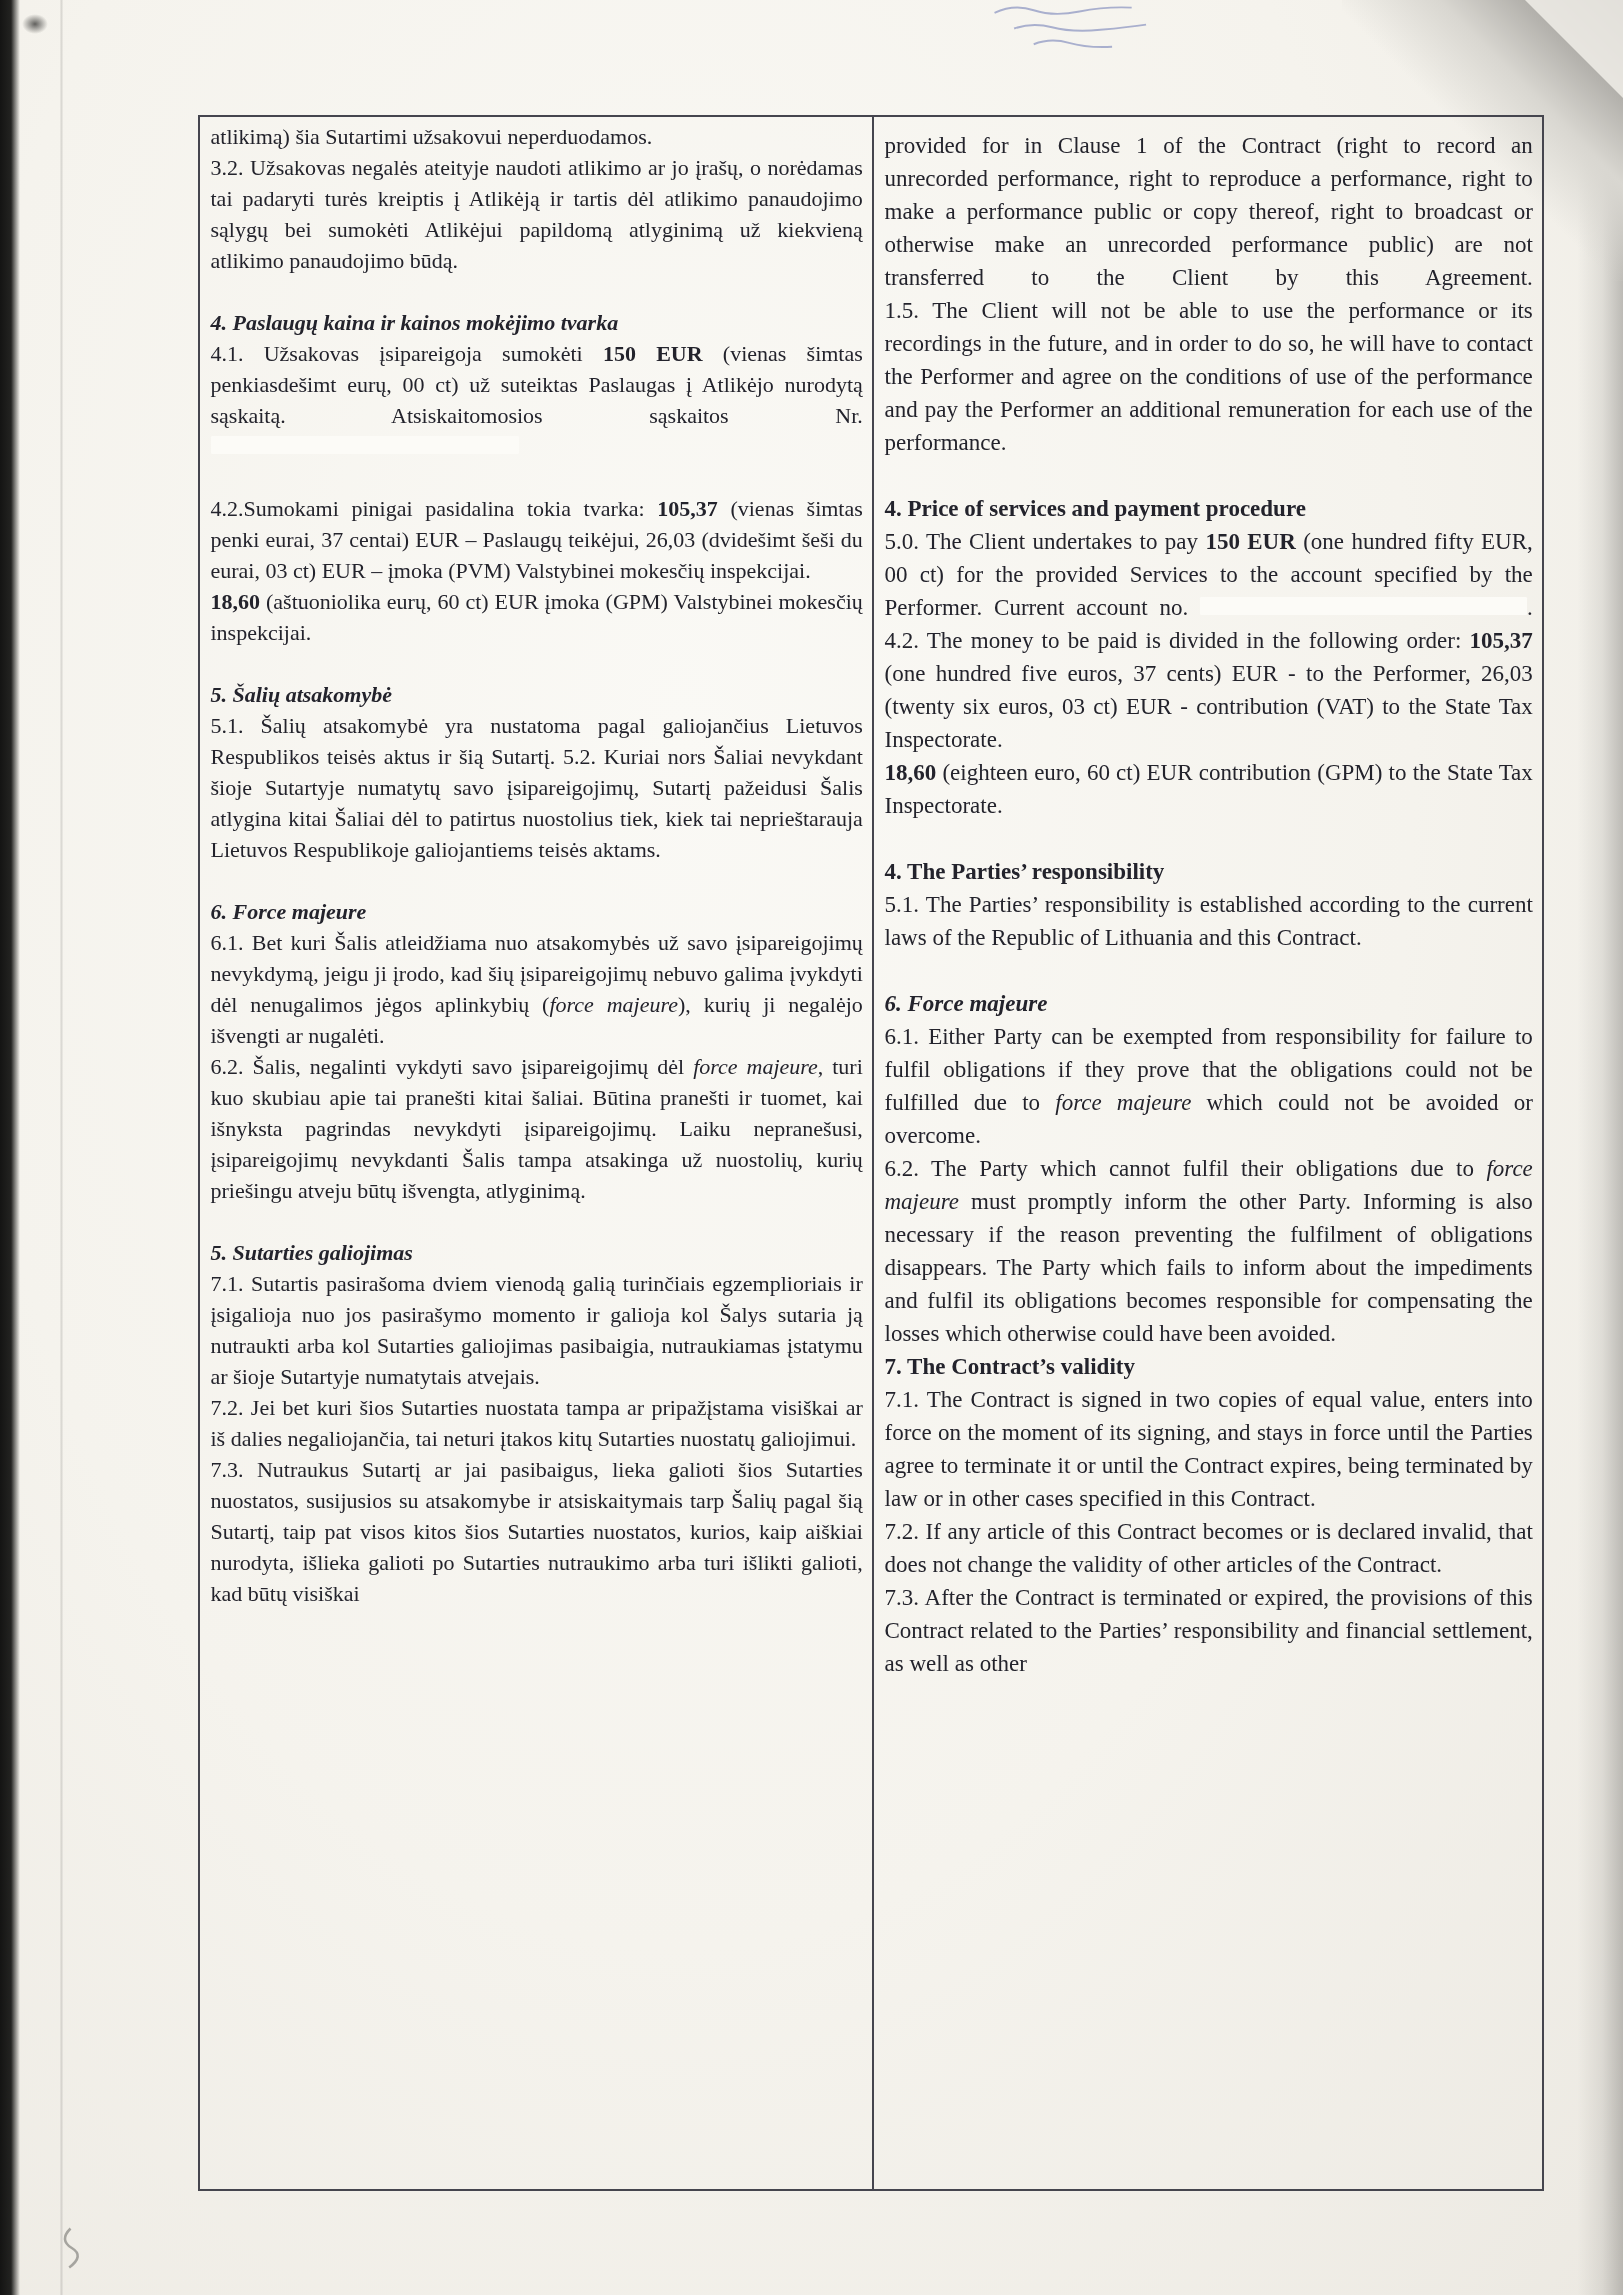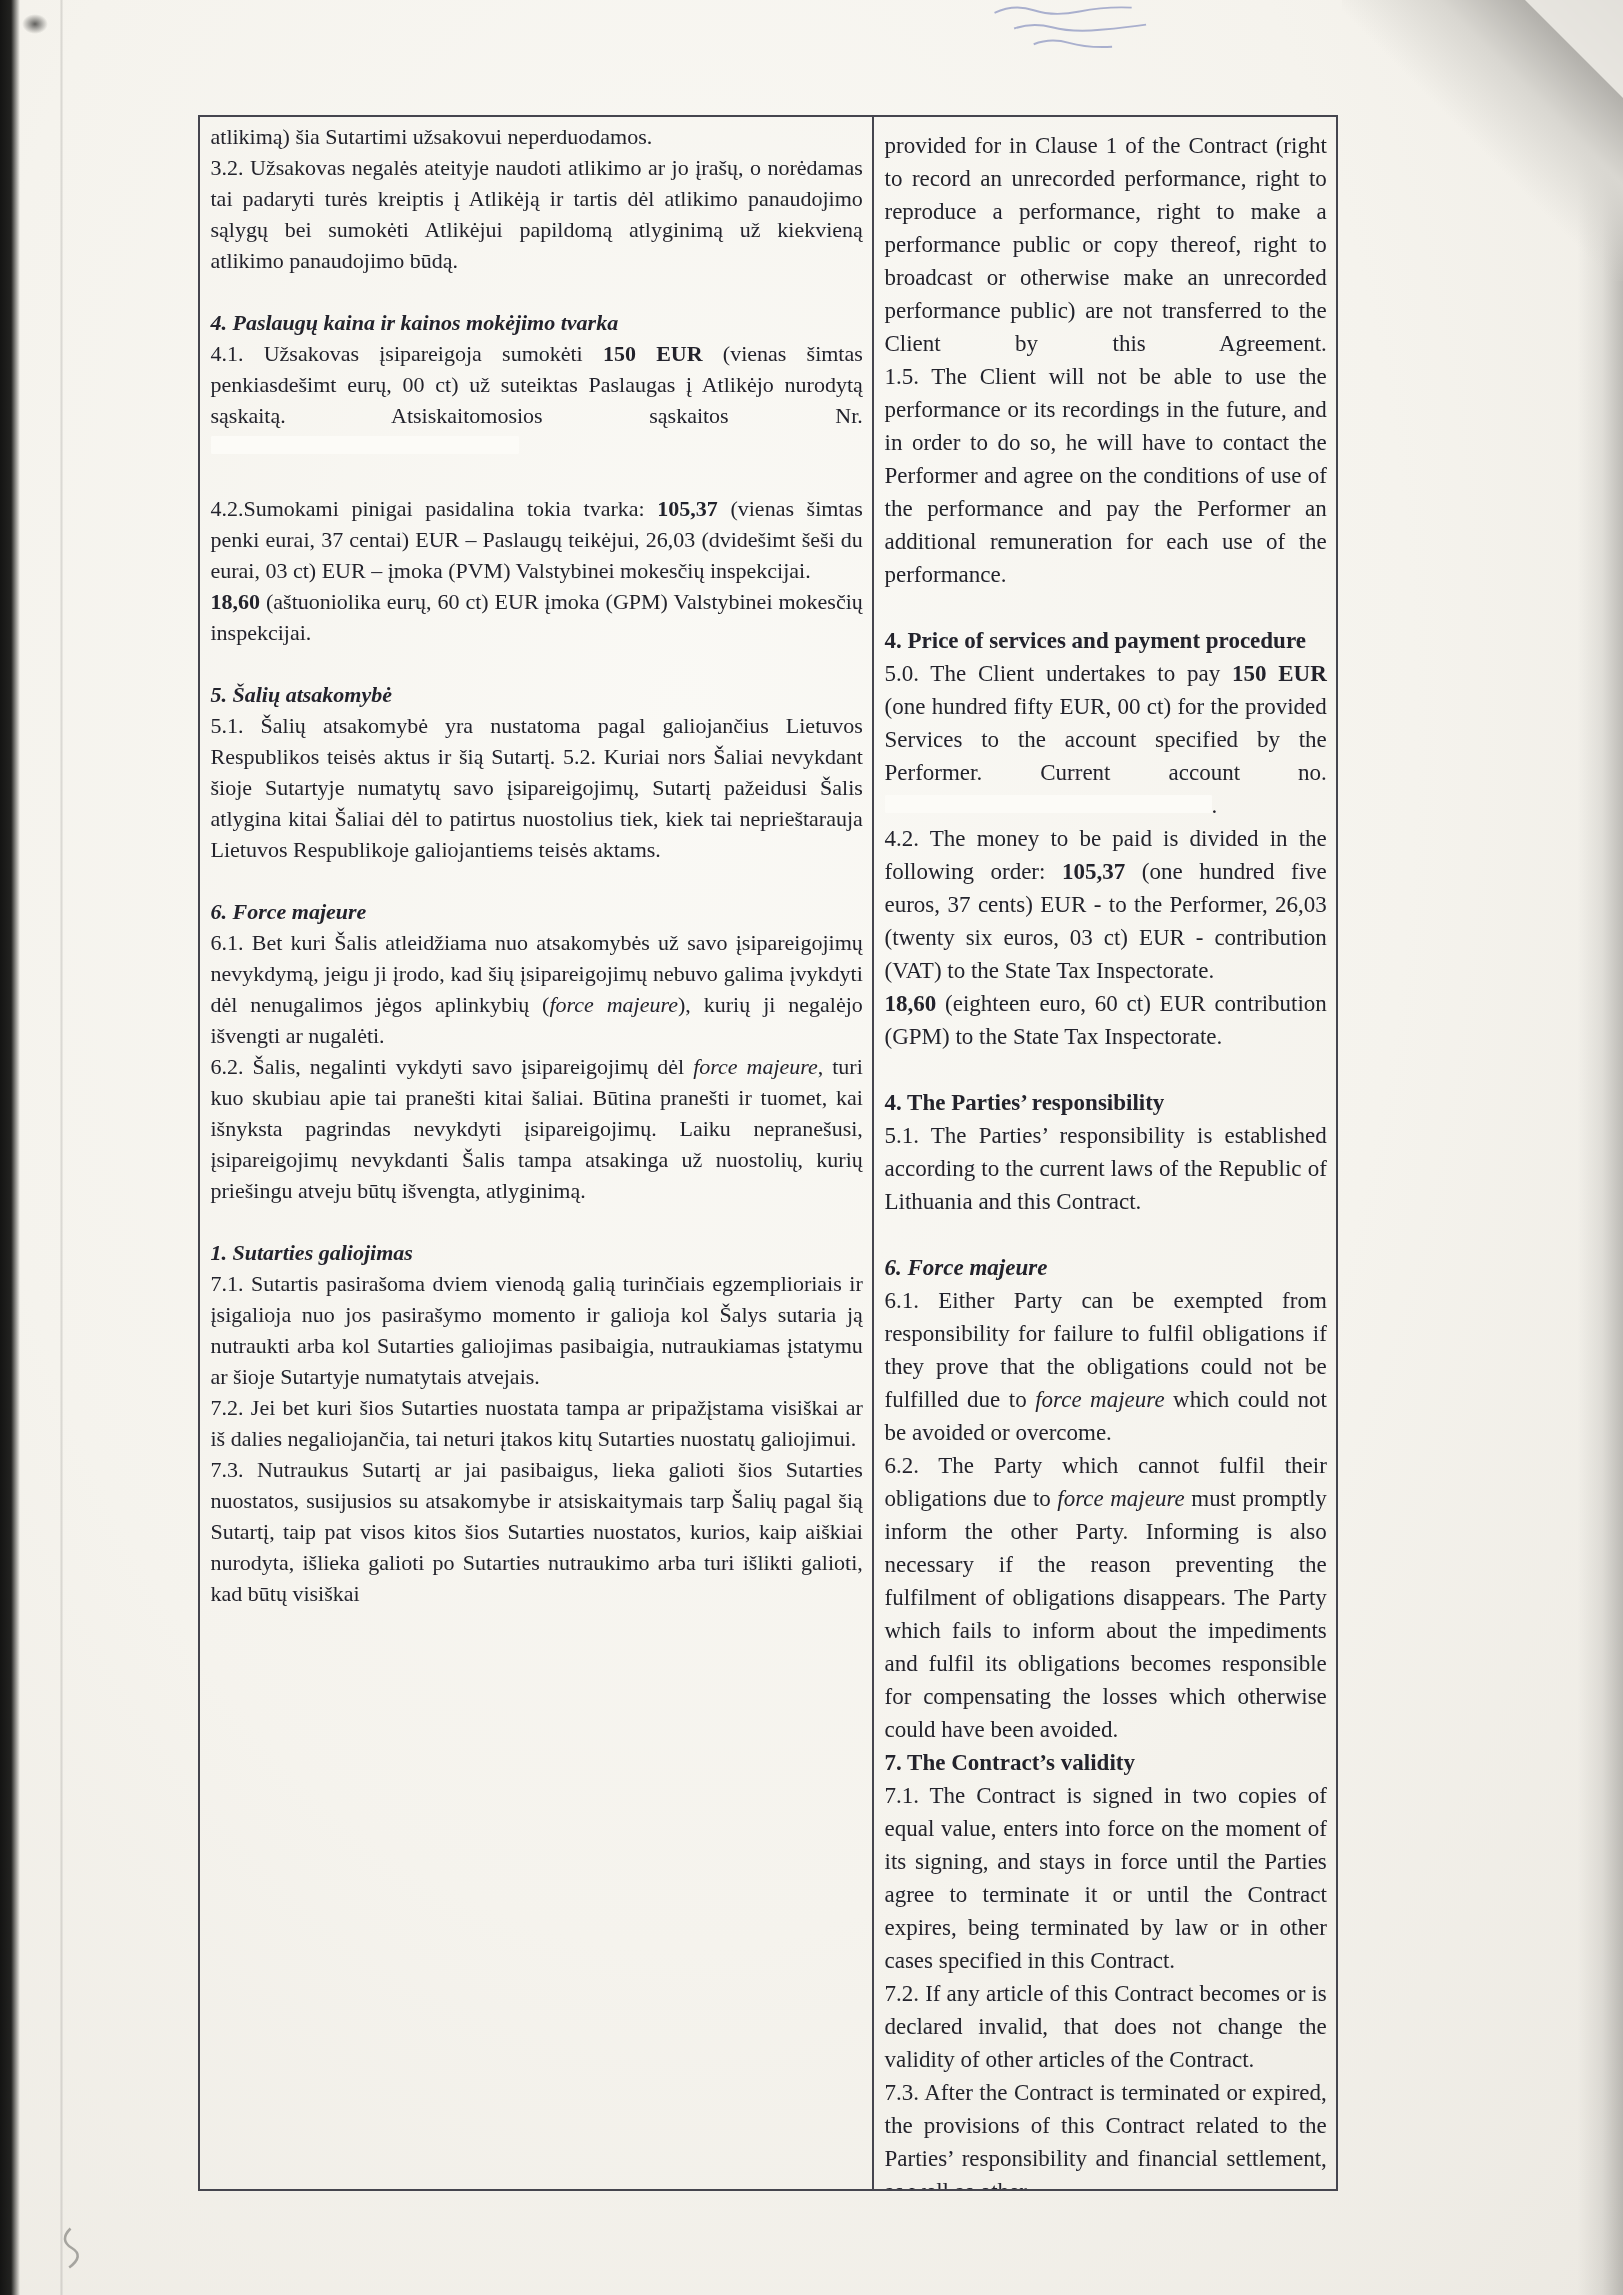--- a/index.html
+++ b/index.html
@@ -22,21 +22,21 @@
     background:linear-gradient(225deg,#8f8d89 0%,#aeaca7 16%,#d9d7d1 33%,rgba(222,220,214,0) 52%);}
   .fold-face{position:absolute;top:0;right:0;width:0;height:0;
     border-top:98px solid #f1efe9;border-left:98px solid transparent;opacity:.85;}
   .blob-top-left{position:absolute;left:22px;top:14.4px;width:26px;height:19.6px;
     background:radial-gradient(ellipse,#3c3c3a 0%,rgba(60,60,58,0) 70%);opacity:.8;}
   .handwriting{position:absolute;left:988px;top:1.3px;opacity:.5;}
   .pen-mark-bottom{position:absolute;left:51px;top:2225px;opacity:.55;}
 
   
   .contract-table{
-    position:absolute;left:198px;top:115px;width:1140px;height:2076px;
+    position:absolute;left:198px;top:115px;width:1346px;height:2076px;
     border:2px solid #45454e;display:flex;overflow:hidden;box-sizing:border-box;
   }
   .col{box-sizing:border-box;padding:3.9px 9.2px 6.5px 10.5px;text-align:justify;}
   .col-left{width:674px;border-right:2px solid #45454e;font-size:22px;line-height:31px;}
   .col-right{flex:1;font-size:23px;line-height:33px;margin-top:8px;}
   .block{margin:0;}
   .col-left .gap{margin-top:31px;}
   .col-right .gap{margin-top:33px;}
   .jl{text-align-last:justify;}
   .b{font-weight:bold;}
@@ -72,21 +72,21 @@
         <div class="block gap"><span class="b i">4. Paslaugų kaina ir kainos mokėjimo tvarka</span></div>
         <div class="block jl"><span>4.1. Užsakovas įsipareigoja sumokėti </span><span class="b">150 EUR</span><span> (vienas šimtas penkiasdešimt eurų, 00 ct) už suteiktas Paslaugas į Atlikėjo nurodytą sąskaitą. Atsiskaitomosios sąskaitos Nr.</span></div>
         <div class="block"><span class="redact" style="width: 308px;"></span></div>
         <div class="block gap"><span>4.2.Sumokami pinigai pasidalina tokia tvarka: </span><span class="b">105,37</span><span> (vienas šimtas penki eurai, 37 centai) EUR – Paslaugų teikėjui, 26,03 (dvidešimt šeši du eurai, 03 ct) EUR – įmoka (PVM) Valstybinei mokesčių inspekcijai.</span></div>
         <div class="block"><span class="b">18,60</span><span> (aštuoniolika eurų, 60 ct) EUR įmoka (GPM) Valstybinei mokesčių inspekcijai.</span></div>
         <div class="block gap"><span class="b i">5. Šalių atsakomybė</span></div>
         <div class="block"><span>5.1. Šalių atsakomybė yra nustatoma pagal galiojančius Lietuvos Respublikos teisės aktus ir šią Sutartį. 5.2. Kuriai nors Šaliai nevykdant šioje Sutartyje numatytų savo įsipareigojimų, Sutartį pažeidusi Šalis atlygina kitai Šaliai dėl to patirtus nuostolius tiek, kiek tai neprieštarauja Lietuvos Respublikoje galiojantiems teisės aktams.</span></div>
         <div class="block gap"><span class="b i">6. Force majeure</span></div>
         <div class="block"><span>6.1. Bet kuri Šalis atleidžiama nuo atsakomybės už savo įsipareigojimų nevykdymą, jeigu ji įrodo, kad šių įsipareigojimų nebuvo galima įvykdyti dėl nenugalimos jėgos aplinkybių (</span><span class="i">force majeure</span><span>), kurių ji negalėjo išvengti ar nugalėti.</span></div>
         <div class="block"><span>6.2. Šalis, negalinti vykdyti savo įsipareigojimų dėl </span><span class="i">force majeure</span><span>, turi kuo skubiau apie tai pranešti kitai šaliai. Būtina pranešti ir tuomet, kai išnyksta pagrindas nevykdyti įsipareigojimų. Laiku nepranešusi, įsipareigojimų nevykdanti Šalis tampa atsakinga už nuostolių, kurių priešingu atveju būtų išvengta, atlyginimą.</span></div>
-        <div class="block gap"><span class="b i">1. Sutarties galiojimas</span></div>
+        <div class="block gap"><span class="b i">5. Sutarties galiojimas</span></div>
         <div class="block"><span>7.1. Sutartis pasirašoma dviem vienodą galią turinčiais egzemplioriais ir įsigalioja nuo jos pasirašymo momento ir galioja kol Šalys sutaria ją nutraukti arba kol Sutarties galiojimas pasibaigia, nutraukiamas įstatymu ar šioje Sutartyje numatytais atvejais.</span></div>
         <div class="block"><span>7.2. Jei bet kuri šios Sutarties nuostata tampa ar pripažįstama visiškai ar iš dalies negaliojančia, tai neturi įtakos kitų Sutarties nuostatų galiojimui.</span></div>
         <div class="block"><span>7.3. Nutraukus Sutartį ar jai pasibaigus, lieka galioti šios Sutarties nuostatos, susijusios su atsakomybe ir atsiskaitymais tarp Šalių pagal šią Sutartį, taip pat visos kitos šios Sutarties nuostatos, kurios, kaip aiškiai nurodyta, išlieka galioti po Sutarties nutraukimo arba turi išlikti galioti, kad būtų visiškai</span></div>
       </div>
     <div class="col col-right">
         <div class="block jl"><span>provided for in Clause 1 of the Contract (right to record an unrecorded performance, right to reproduce a performance, right to make a performance public or copy thereof, right to broadcast or otherwise make an unrecorded performance public) are not transferred to the Client by this Agreement.</span></div>
         <div class="block"><span>1.5. The Client will not be able to use the performance or its recordings in the future, and in order to do so, he will have to contact the Performer and agree on the conditions of use of the performance and pay the Performer an additional remuneration for each use of the performance.</span></div>
         <div class="block gap"><span class="b">4. Price of services and payment procedure</span></div>
         <div class="block jl"><span>5.0. The Client undertakes to pay </span><span class="b">150  EUR</span><span> (one hundred fifty EUR, 00 ct) for the provided Services to the account specified by the Performer. Current account no. </span><span class="redact" style="width: 327px;"></span><span>.</span></div>
         <div class="block"><span>4.2. The money to be paid is divided in the following order: </span><span class="b">105,37</span><span> (one hundred five euros, 37 cents) EUR - to the Performer, 26,03 (twenty six euros, 03 ct) EUR - contribution (VAT) to the State Tax Inspectorate.</span></div>

